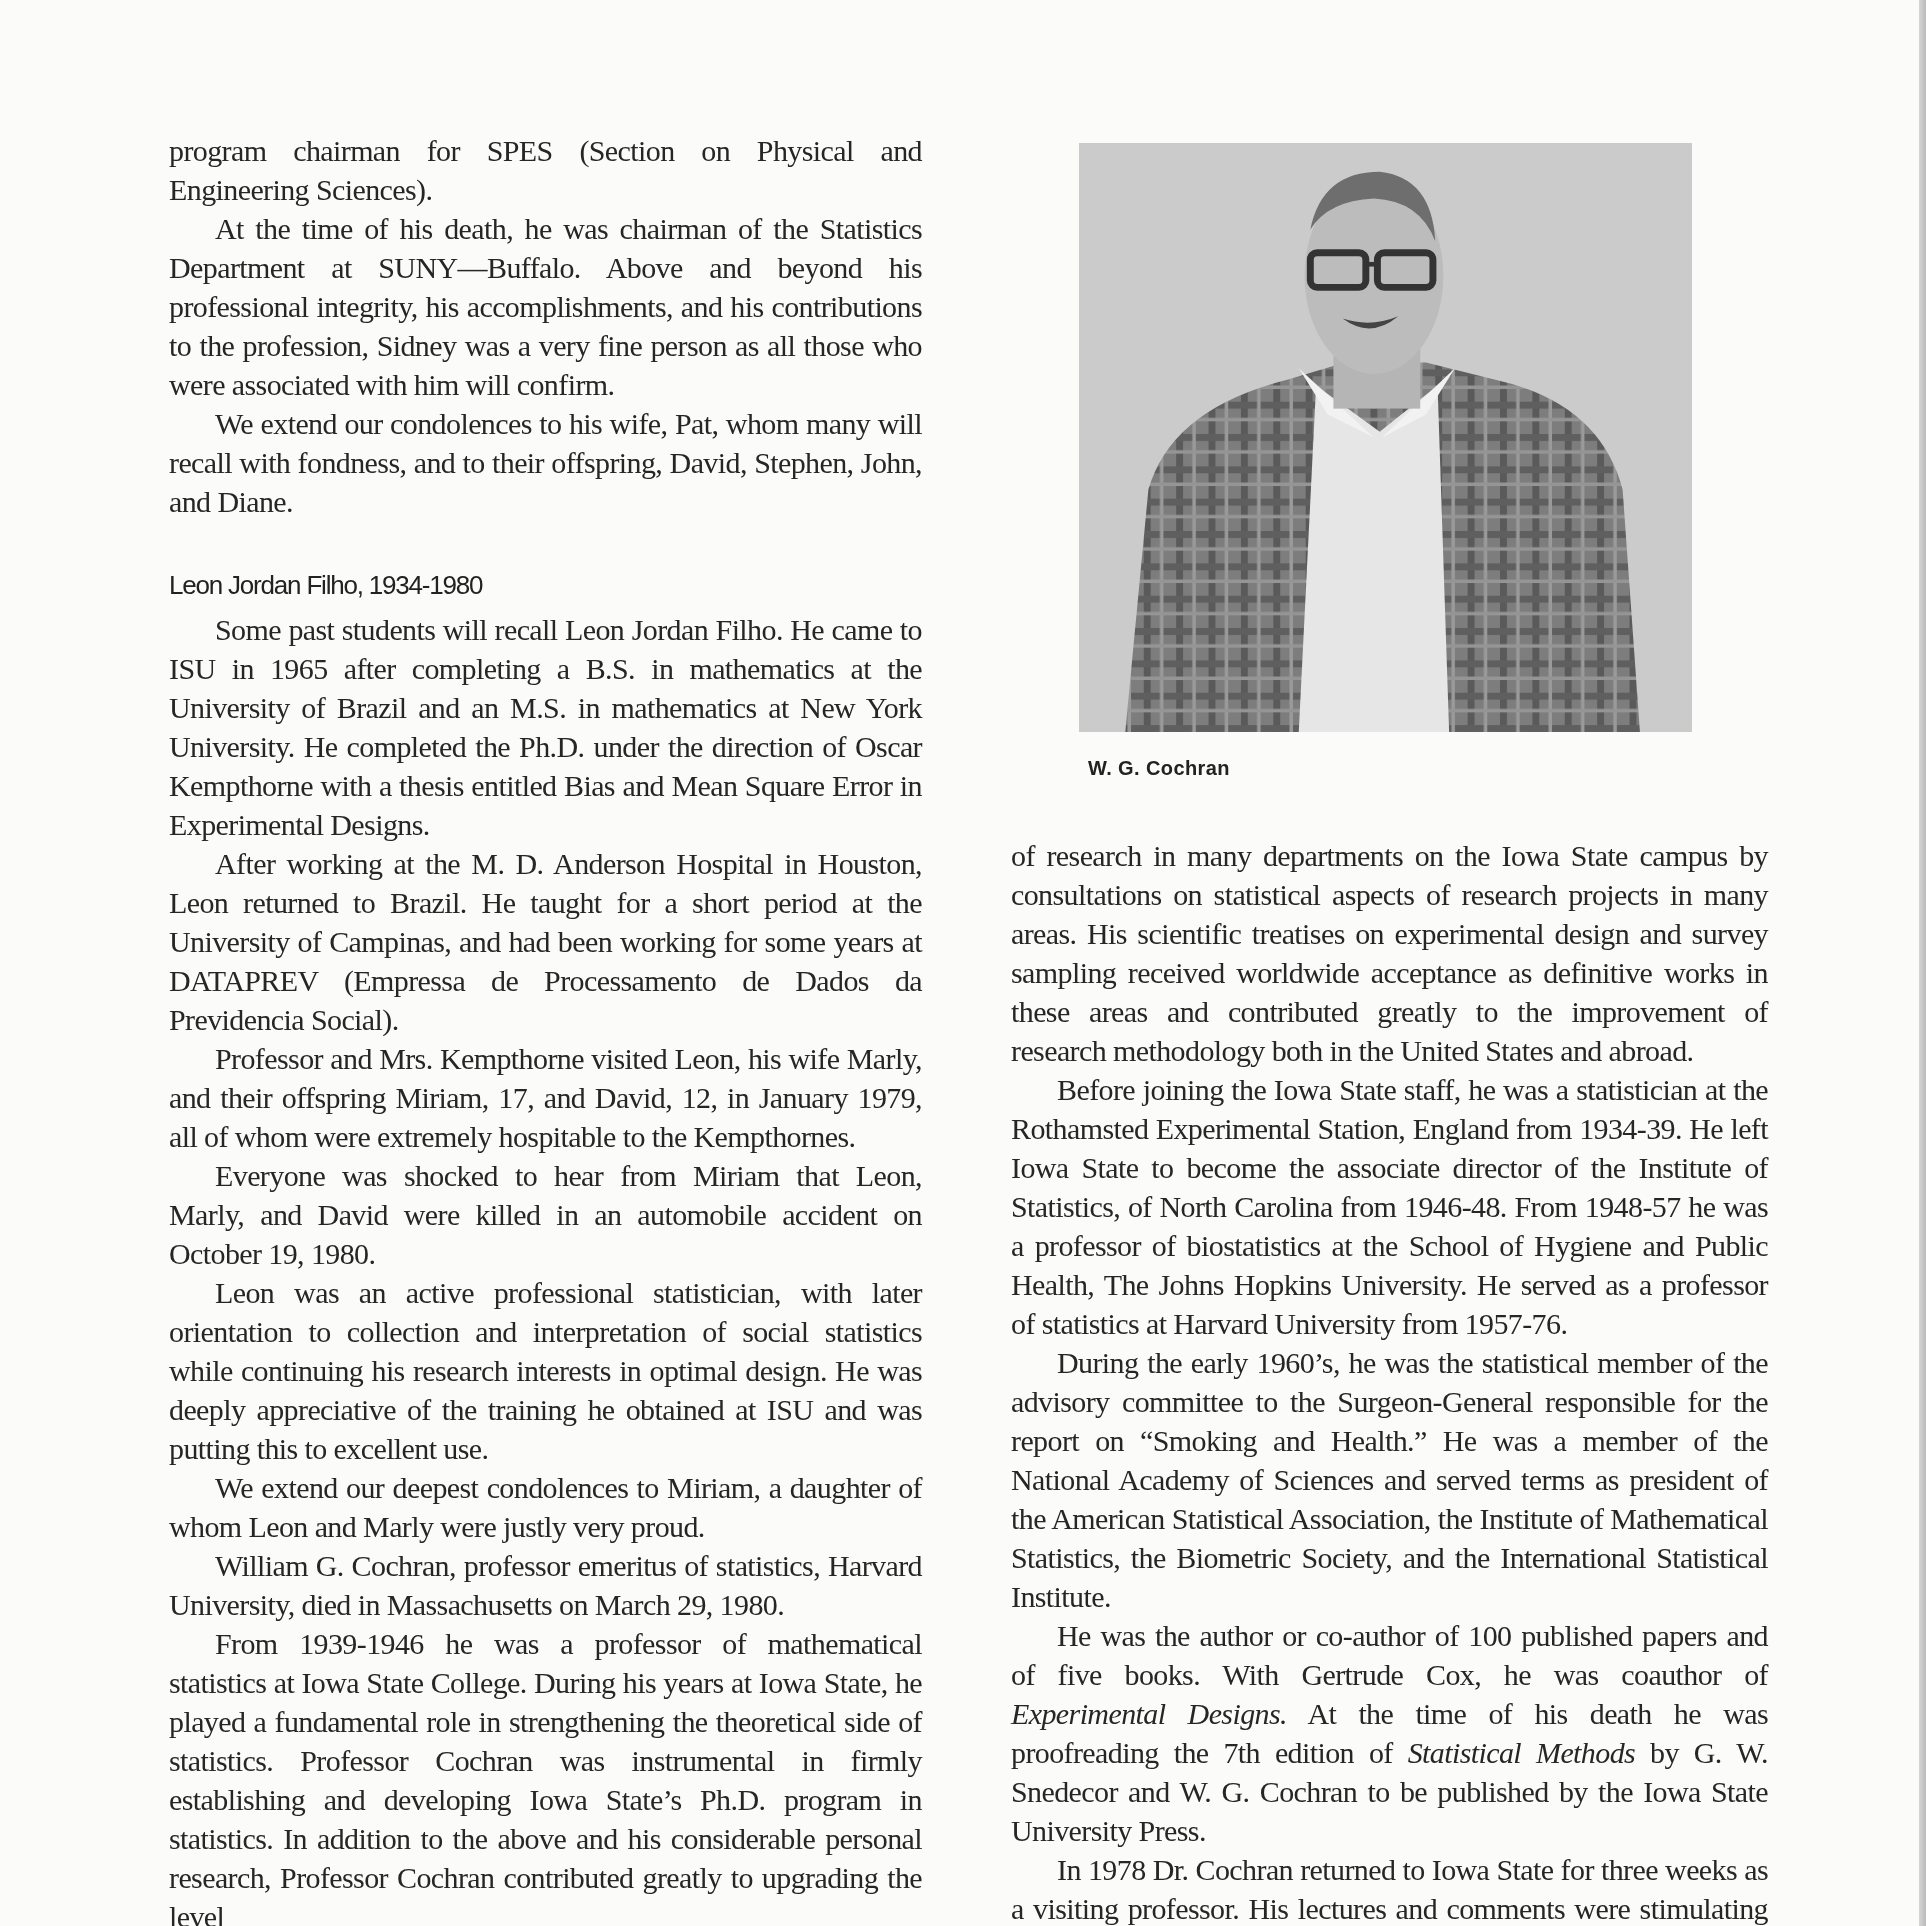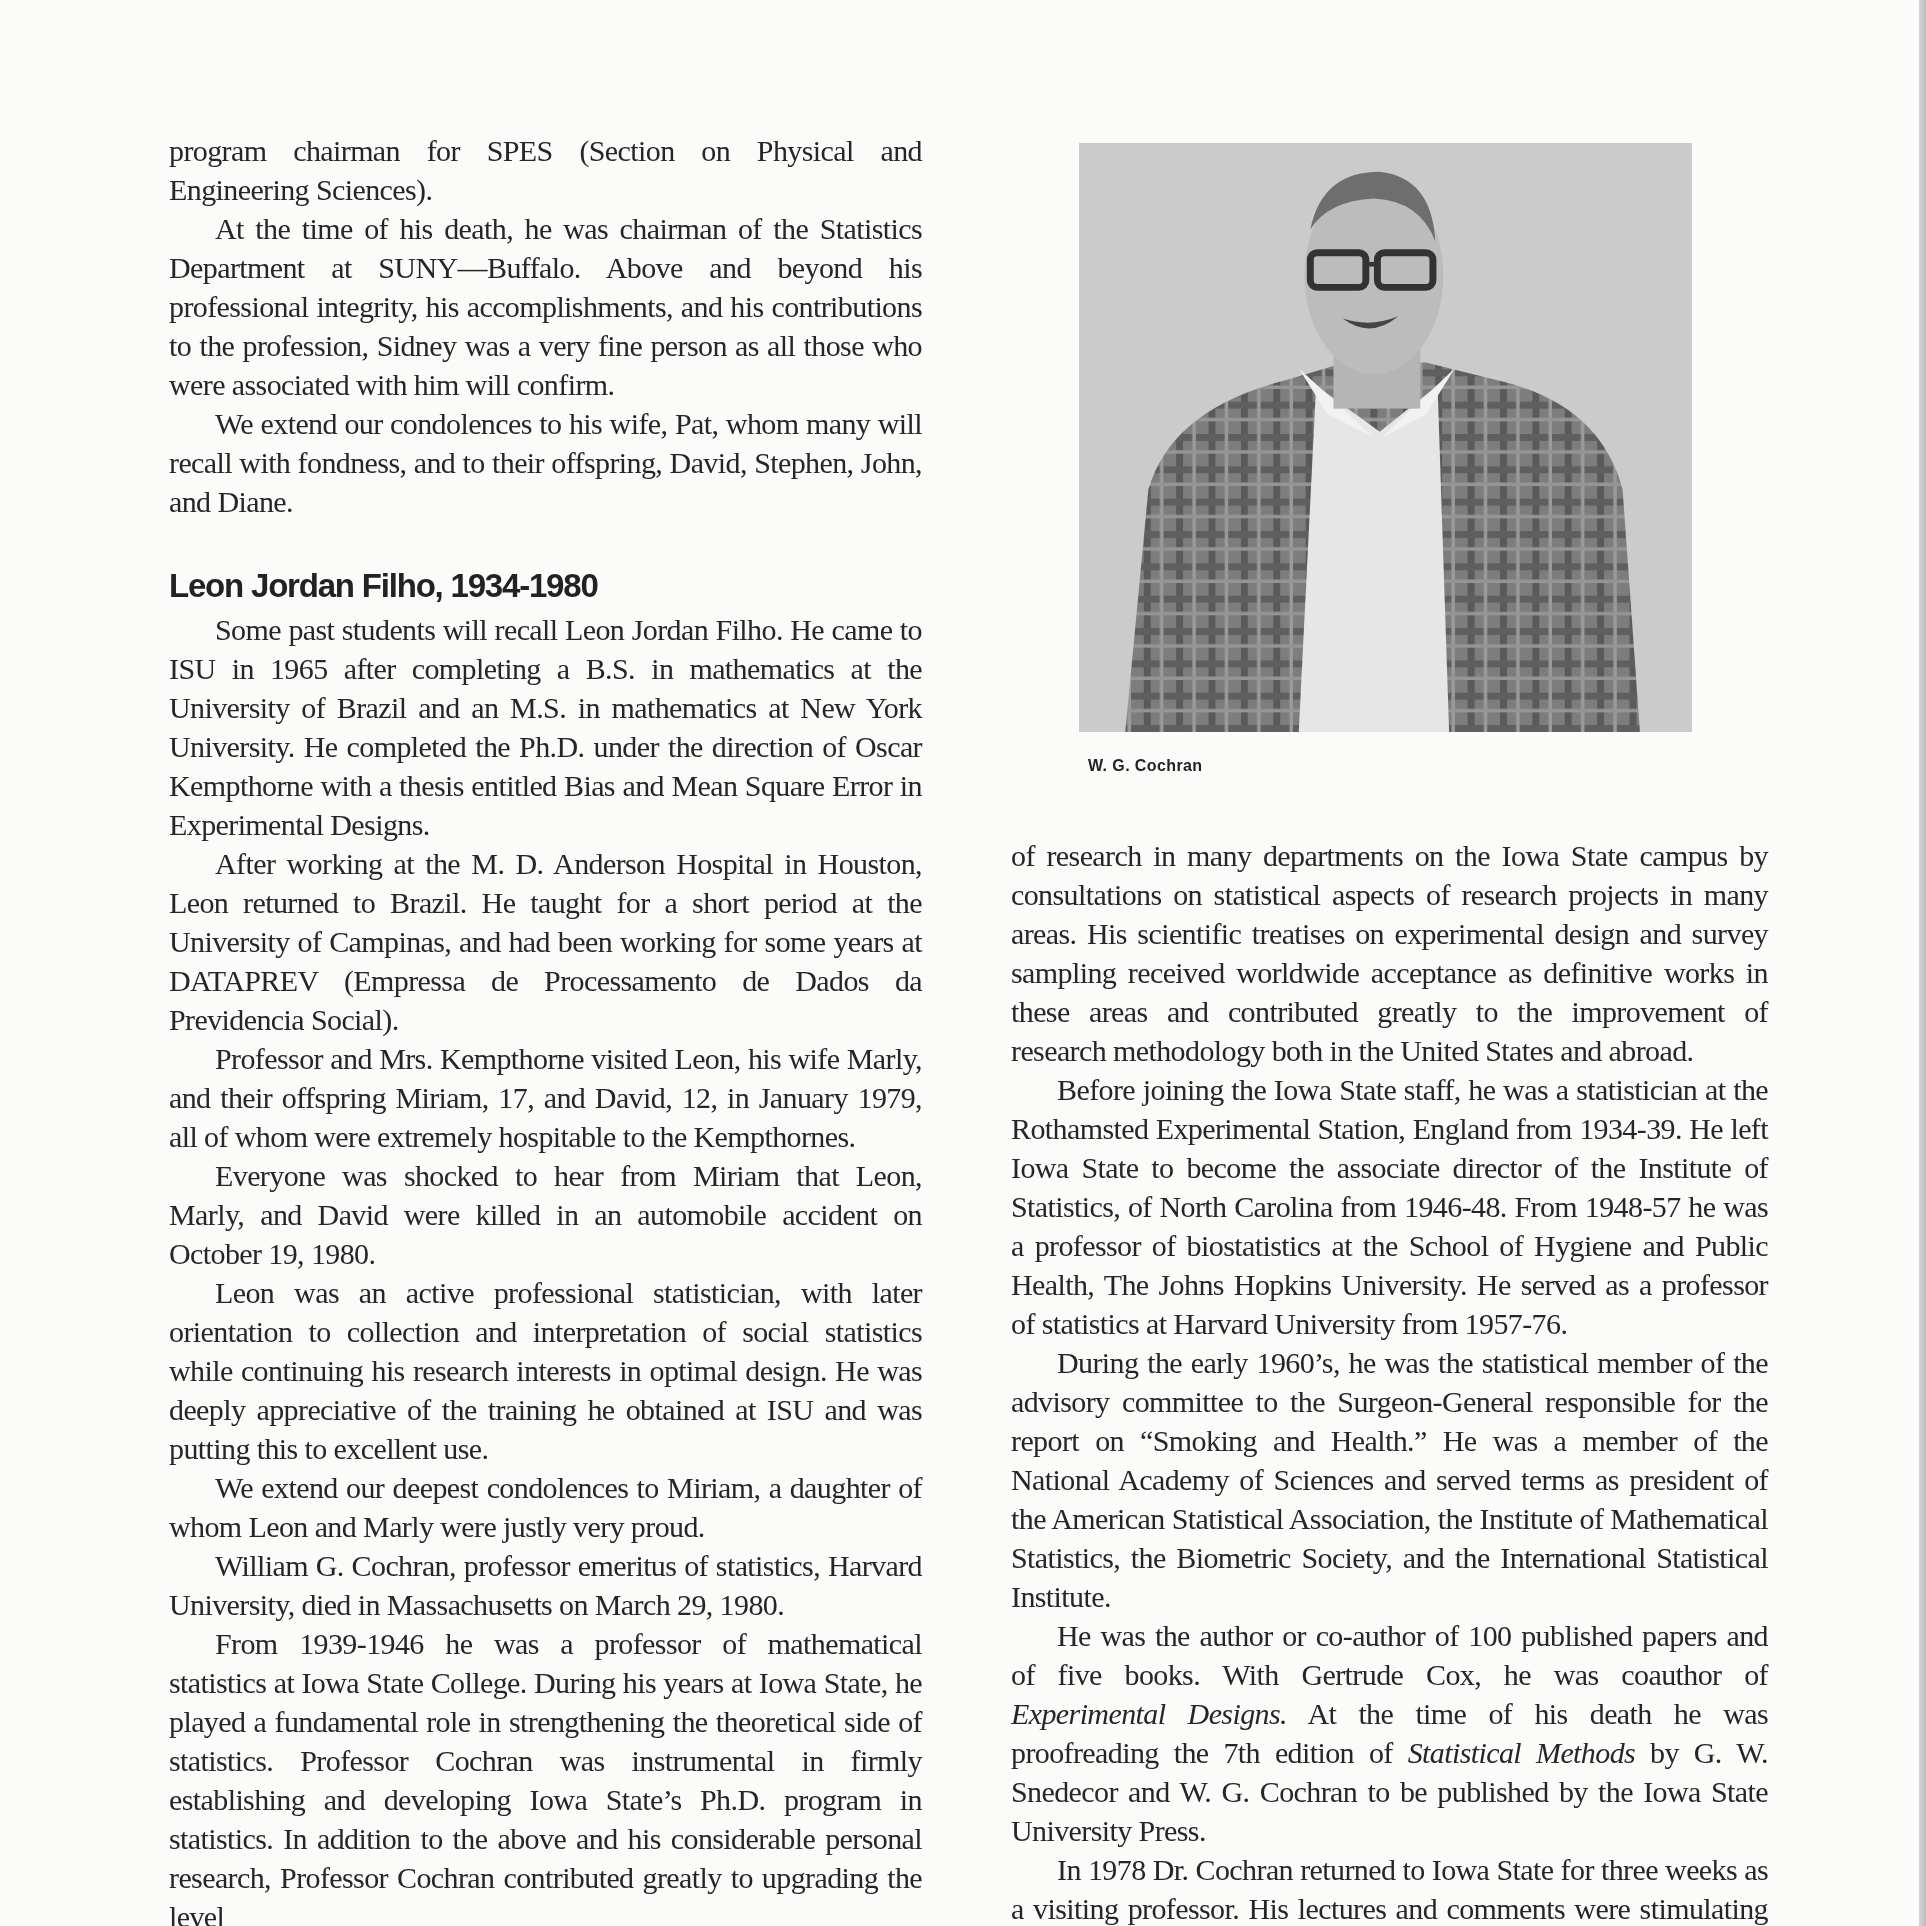--- a/index.html
+++ b/index.html
@@ -16,34 +16,34 @@
     .col {
       position: absolute; width: 753px;
       font-size: 30px; line-height: 39px; letter-spacing: -0.6px;
     }
     .col-left { left: 169px; top: 131px; }
     .col-right { left: 1011px; top: 836px; width: 757px; }
     p { margin: 0; text-align: justify; text-indent: 46px; }
     p.noindent { text-indent: 0; }
     .heading {
       font-family: "Liberation Sans", "DejaVu Sans", sans-serif;
-      font-weight: bold; font-size: 33px; letter-spacing: -1.2px;
+      font-weight: normal; font-size: 26px; letter-spacing: -1.2px;
       margin: 45px 0 4.6px 0; line-height: 39px; color: #222;
     }
     em { font-style: italic; margin-top: 48px; }
     .photo {
       position: absolute; left: 1079px; top: 143px; width: 613px; height: 589px;
       background: radial-gradient(ellipse at 50% 30%, #d8d8d8 0%, #c9c9c9 60%, #bdbdbd 100%);
       overflow: hidden;
     }
     .photo svg { width: 100%; height: 100%; display: block; }
     .caption {
       position: absolute; left: 1088px; top: 757px;
       font-family: "Liberation Sans", "DejaVu Sans", sans-serif;
-      font-weight: bold; font-size: 16px; color: #222; letter-spacing: 0.4px;
+      font-weight: bold; font-size: 20px; color: #222; letter-spacing: 0.4px;
     }
   </style>
 </head>
 <body>
 
 <div class="edge-strip"></div>
 
 <div class="col col-left">
   <p class="noindent">program chairman for SPES (Section on Physical and Engineering Sciences).</p>
   <p>At the time of his death, he was chairman of the Statistics Department at SUNY—Buffalo. Above and beyond his professional integrity, his accomplishments, and his contributions to the profession, Sidney was a very fine person as all those who were associated with him will confirm.</p>

